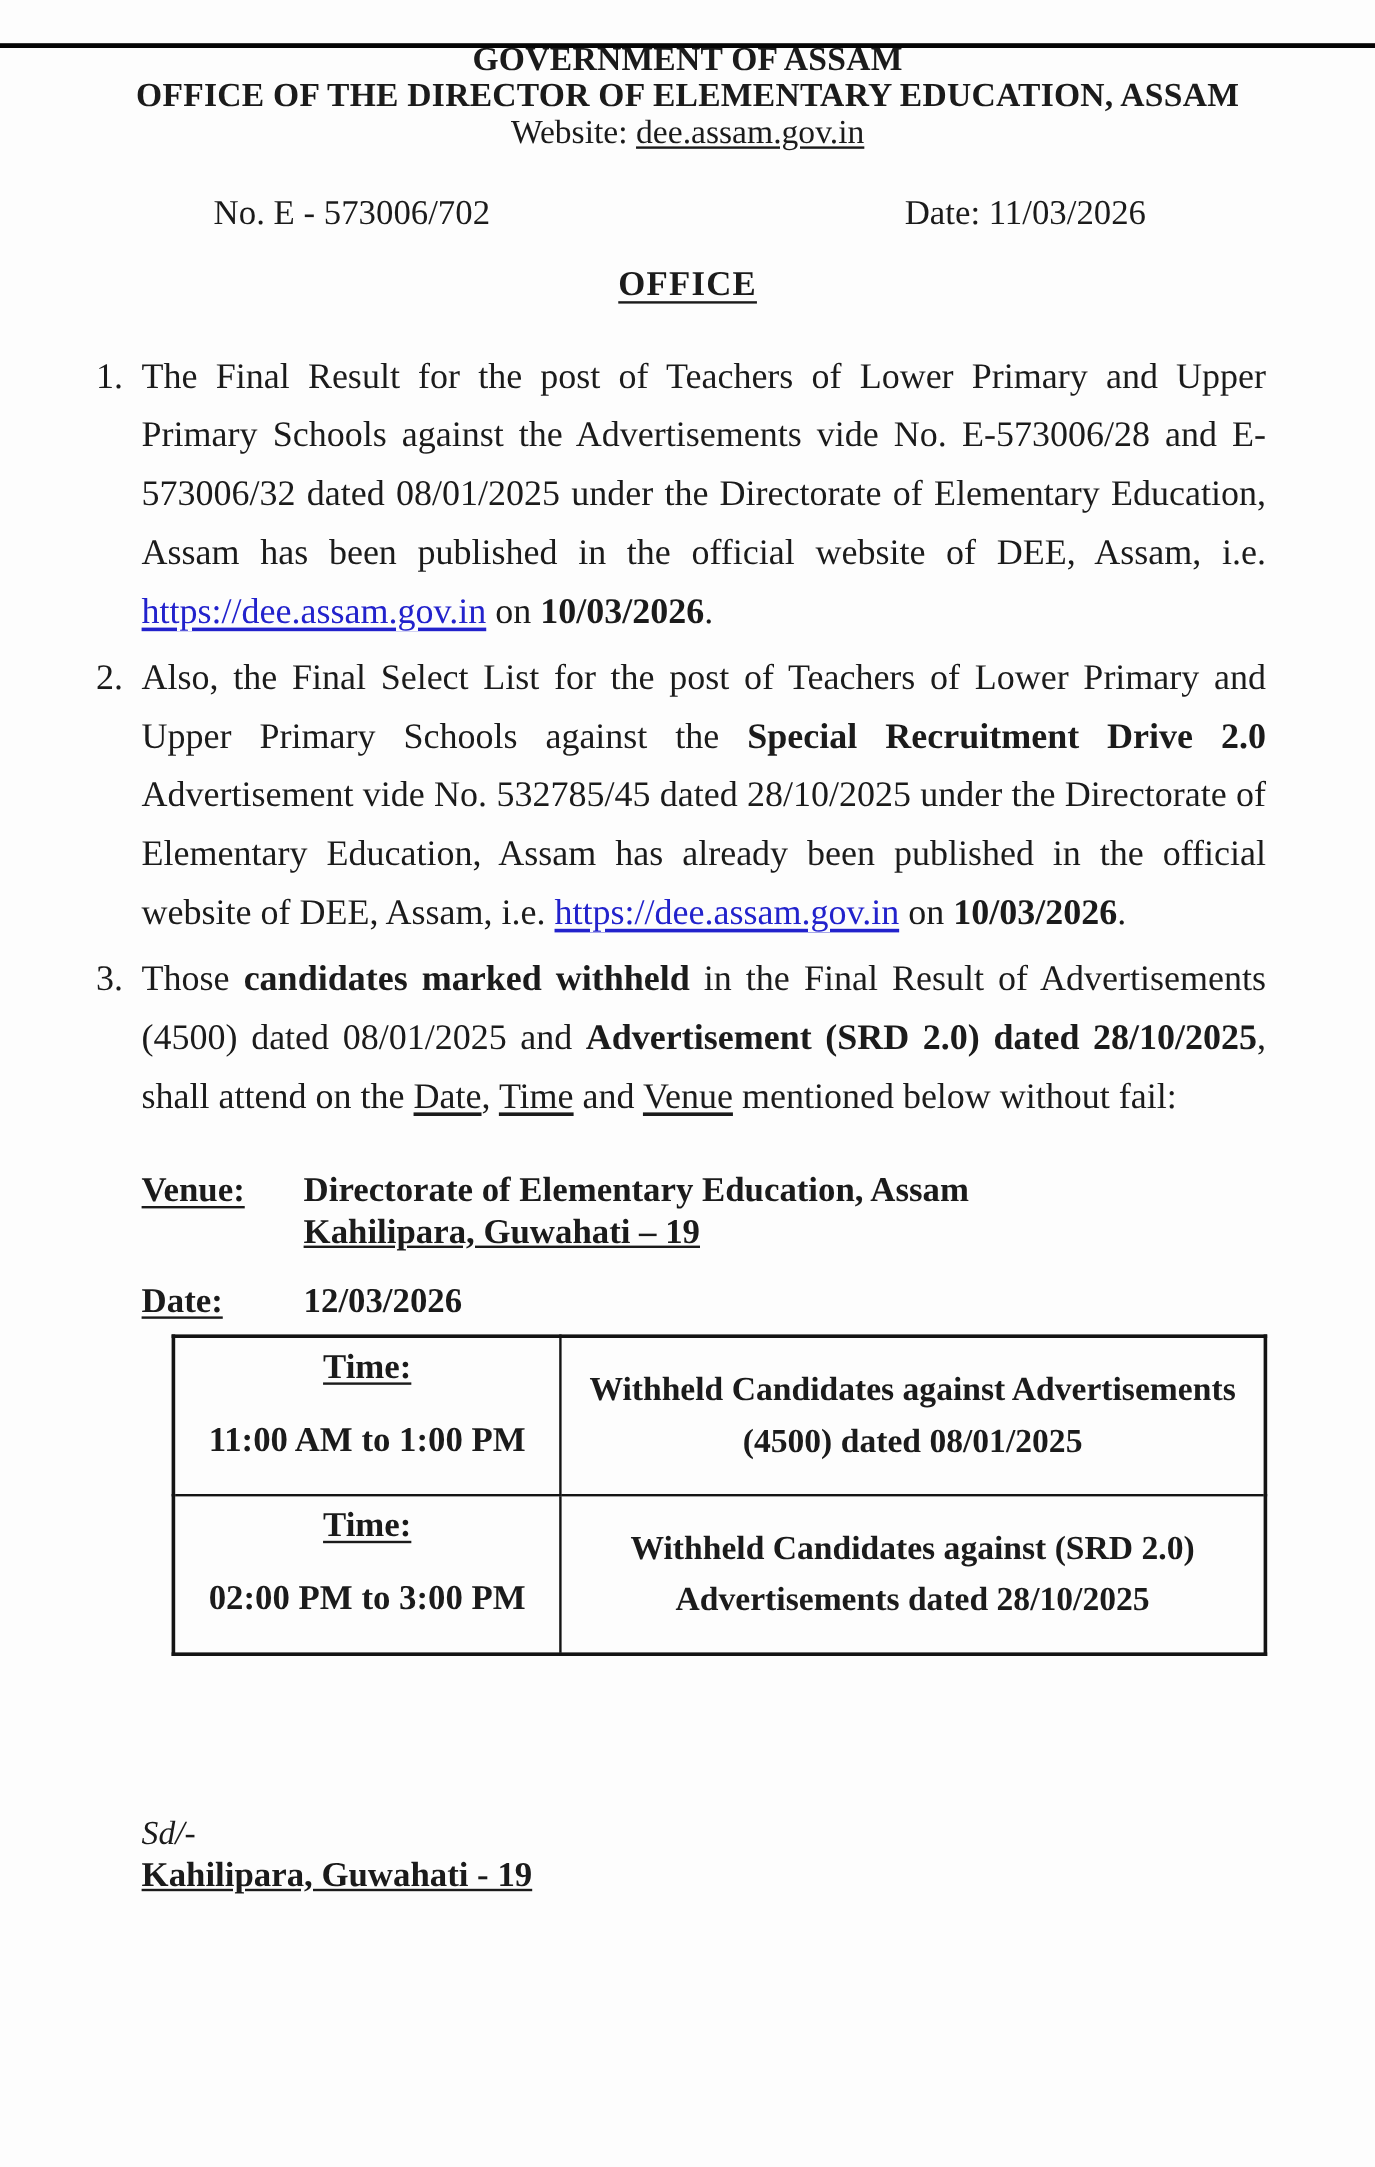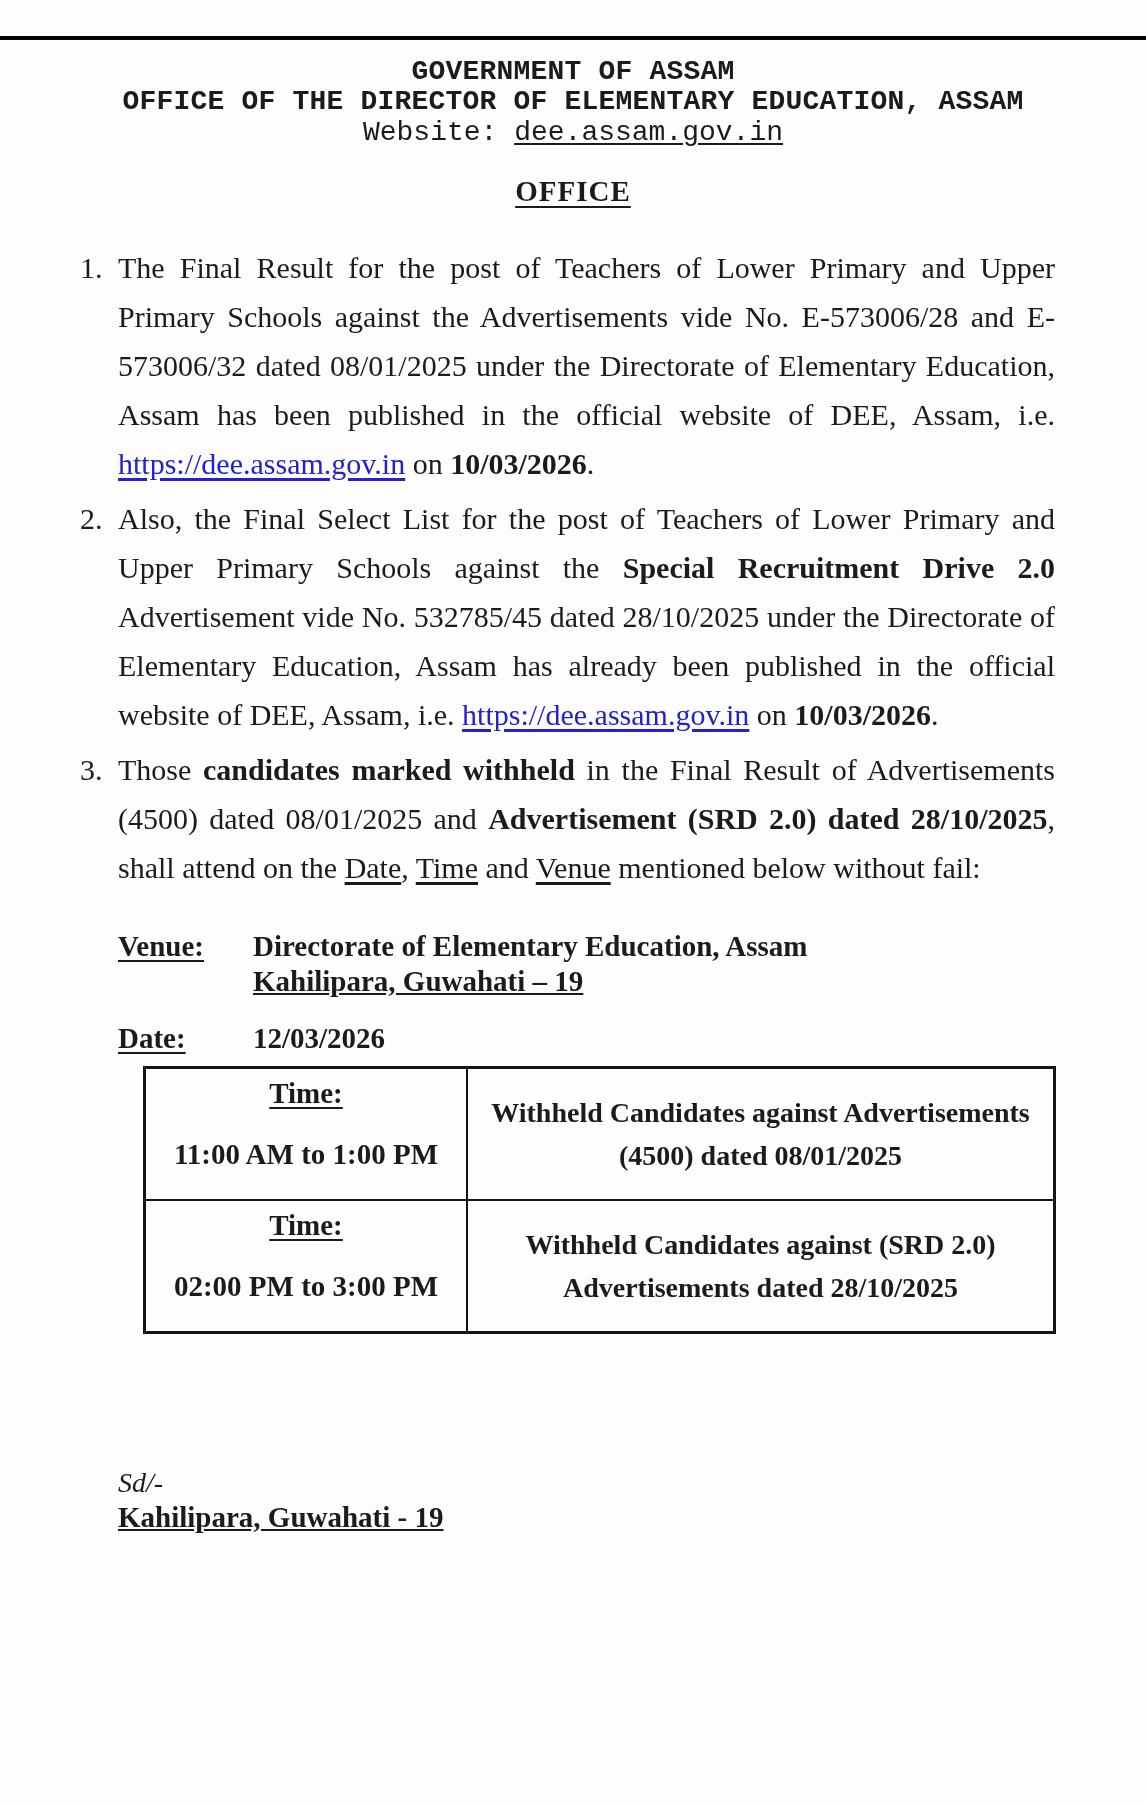--- a/index.html
+++ b/index.html
@@ -8,21 +8,21 @@
     width:1146px;
     height:1806px;
     margin:0 auto;
     background:var(--paper,#fdfdfd);
     color:var(--ink,#1b1b1b);
     font-family:"Liberation Serif","DejaVu Serif",serif;
     overflow:hidden;
   }
   .top-rule{position:absolute;left:0;top:36px;width:1146px;height:4px;background:var(--rule,#050505);}
 
-  .header{padding-top:57px;text-align:center;font-family:Liberation Mono, monospace;}
+  .header{padding-top:35px;text-align:center;}
   .h-line{font-size:28px;font-weight:700;line-height:29.5px;letter-spacing:.2px;}
   .h-site{font-size:28px;font-weight:400;line-height:29.5px;margin-top:2px;}
   .u{text-decoration:underline;}
   .site-link{text-decoration:underline;text-underline-offset:3px;cursor:pointer;}
 
   .ref-row{display:flex;justify-content:space-between;padding:0 191px 0 178px;margin-top:36px;font-size:29px;line-height:32px;}
 
   .notice-title{margin-top:27px;text-align:center;font-size:29px;font-weight:700;text-decoration:underline;text-underline-offset:5px;letter-spacing:1px;}
 
   .list{margin:35px 0 0 80px;width:975px;}
@@ -56,20 +56,24 @@
 
 <div class="page">
   <div class="top-rule"></div>
 
   <div class="header">
     <div class="h-line">GOVERNMENT OF ASSAM</div>
     <div class="h-line">OFFICE OF THE DIRECTOR OF ELEMENTARY EDUCATION, ASSAM</div>
     <div class="h-site"><span>Website: </span><span class="site-link">dee.assam.gov.in</span></div>
   </div>
 
+  <div class="ref-row">
+    <span>No. E - 573006/702</span>
+    <span>Date: 11/03/2026</span>
+  </div>
 
   <div class="notice-title">OFFICE</div>
 
   <div class="list">
     <div class="item">
       <span class="num">1.</span>
       <div class="itext"><span class="seg-plain">The Final Result for the post of Teachers of Lower Primary and Upper Primary Schools against the Advertisements vide No. E-573006/28 and E-573006/32 dated 08/01/2025 under the Directorate of Elementary Education, Assam has been published in the official website of DEE, Assam, i.e. </span><span class="seg-link">https://dee.assam.gov.in</span><span class="seg-plain"> on </span><span class="seg-b">10/03/2026</span><span class="seg-plain">.</span></div>
     </div>
     <div class="item">
       <span class="num">2.</span>

